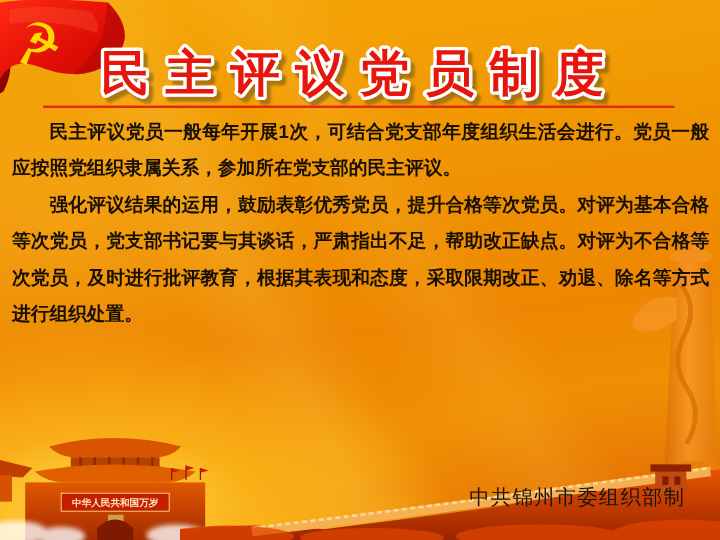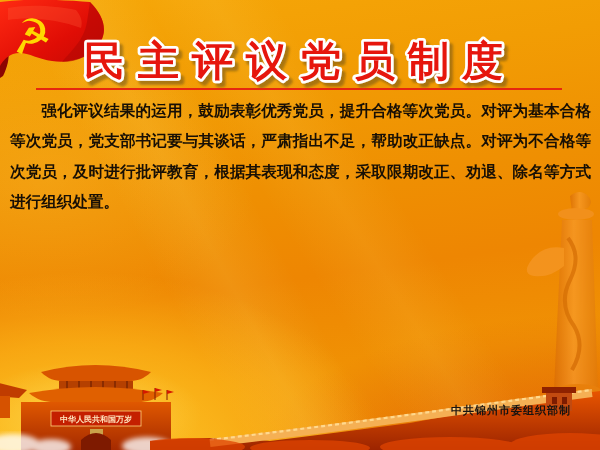--- a/index.html
+++ b/index.html
@@ -25,21 +25,21 @@
   .title-svg{position:absolute;left:64px;top:24px;z-index:6;}
   .divider{position:absolute;left:36px;top:88px;width:526px;height:2px;background:#e6270f;z-index:6;}
   .body-text{
     position:absolute;left:10px;top:96px;width:581px;z-index:5;
     color:#170f05;font-size:15.6px;font-weight:bold;line-height:30.4px;
     text-align:justify;text-justify:inter-character;letter-spacing:0px;
   }
   .body-text p{margin:0;text-indent:2em;}
   .attribution{
     position:absolute;top:403px;right:29px;z-index:6;
-    color:#181310;font-size:11px;font-weight:bold;letter-spacing:1px;
+    color:#181310;font-size:17px;font-weight:normal;letter-spacing:1px;
   }
 </style>
 </head>
 <body>
 
 <div class="poster">
   <div class="rays"></div>
 
   <svg class="huabiao" width="84" height="222" viewBox="0 0 84 222">
     <defs>
@@ -141,17 +141,18 @@
     <defs>
       <filter id="tsh" x="-20%" y="-20%" width="140%" height="140%">
         <feDropShadow dx="3.5" dy="4" stdDeviation="0.9" flood-color="#6e5208" flood-opacity="0.55"></feDropShadow>
       </filter>
     </defs>
     <text x="236" y="51" text-anchor="middle" font-size="41" font-weight="bold" letter-spacing="13" fill="#e6150d" stroke="#ffffff" stroke-width="5.5" stroke-linejoin="round" paint-order="stroke" filter="url(#tsh)" font-family="Liberation Sans, sans-serif">民主评议党员制度</text>
   </svg>
   <div class="divider"></div>
 
   <div class="body-text">
+    <p>民主评议党员一般每年开展1次，可结合党支部年度组织生活会进行。党员一般应按照党组织隶属关系，参加所在党支部的民主评议。</p>
     <p>强化评议结果的运用，鼓励表彰优秀党员，提升合格等次党员。对评为基本合格等次党员，党支部书记要与其谈话，严肃指出不足，帮助改正缺点。对评为不合格等次党员，及时进行批评教育，根据其表现和态度，采取限期改正、劝退、除名等方式进行组织处置。</p>
   </div>
 
   <div class="attribution">中共锦州市委组织部制</div>
 </div>
 
 </body></html>

